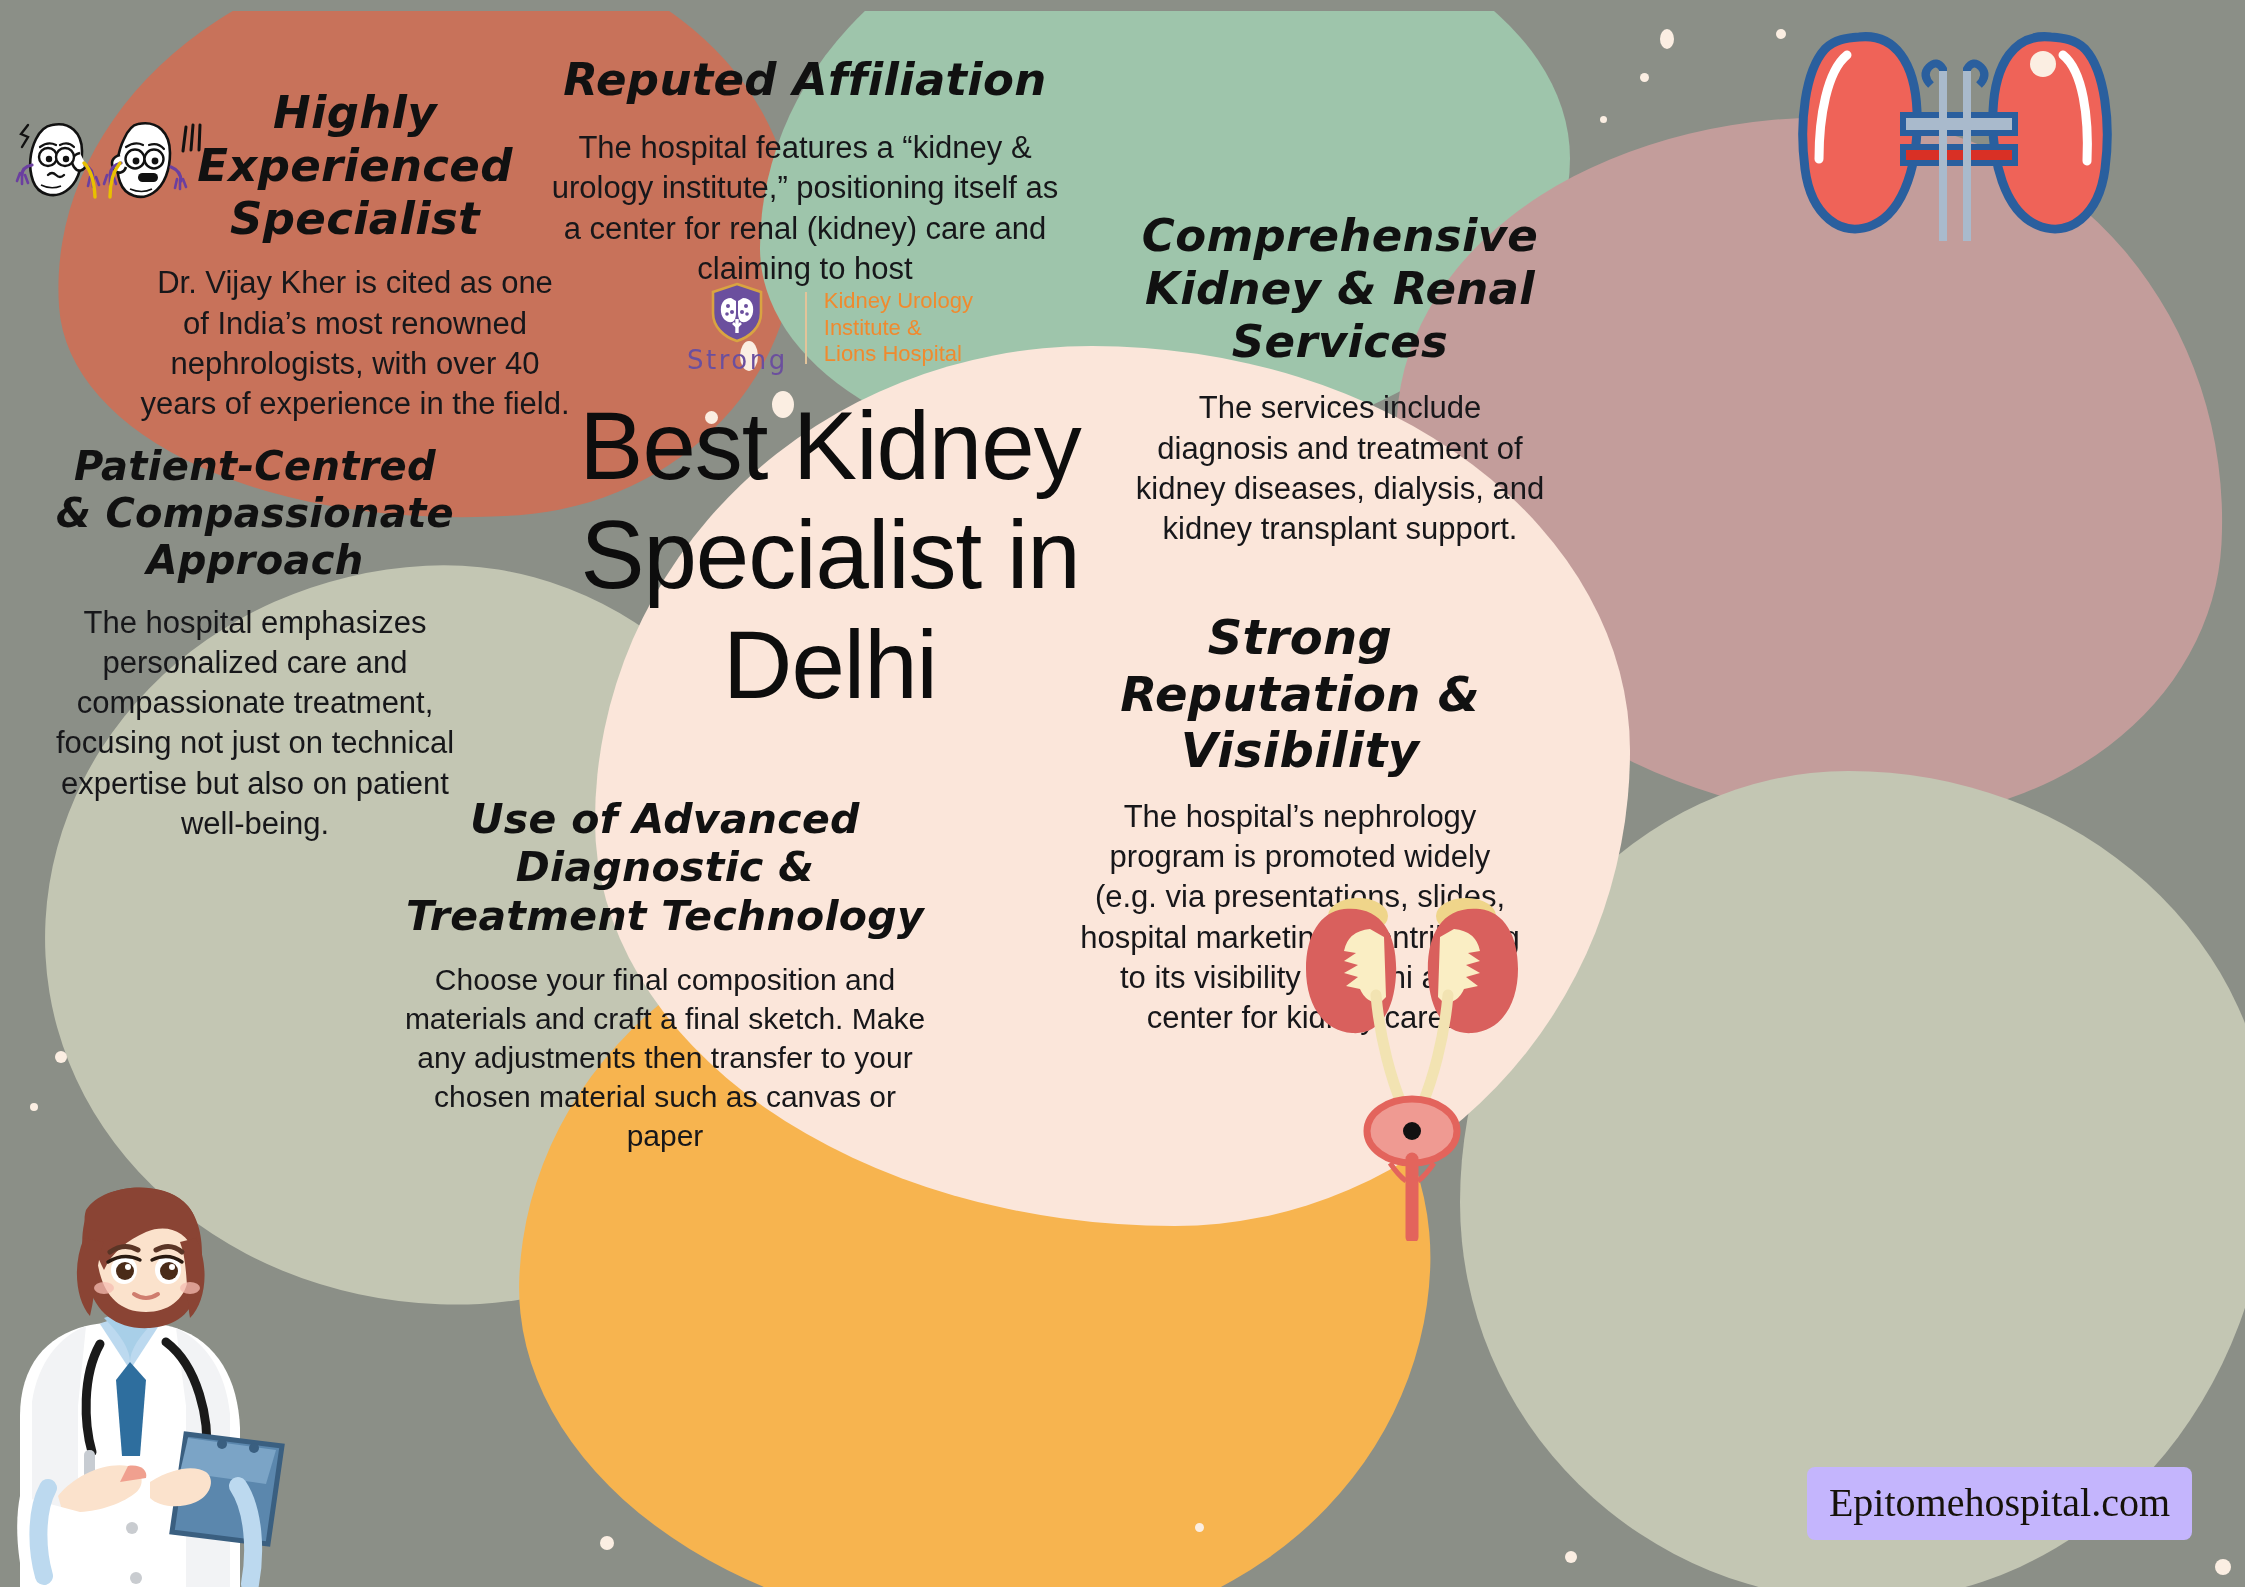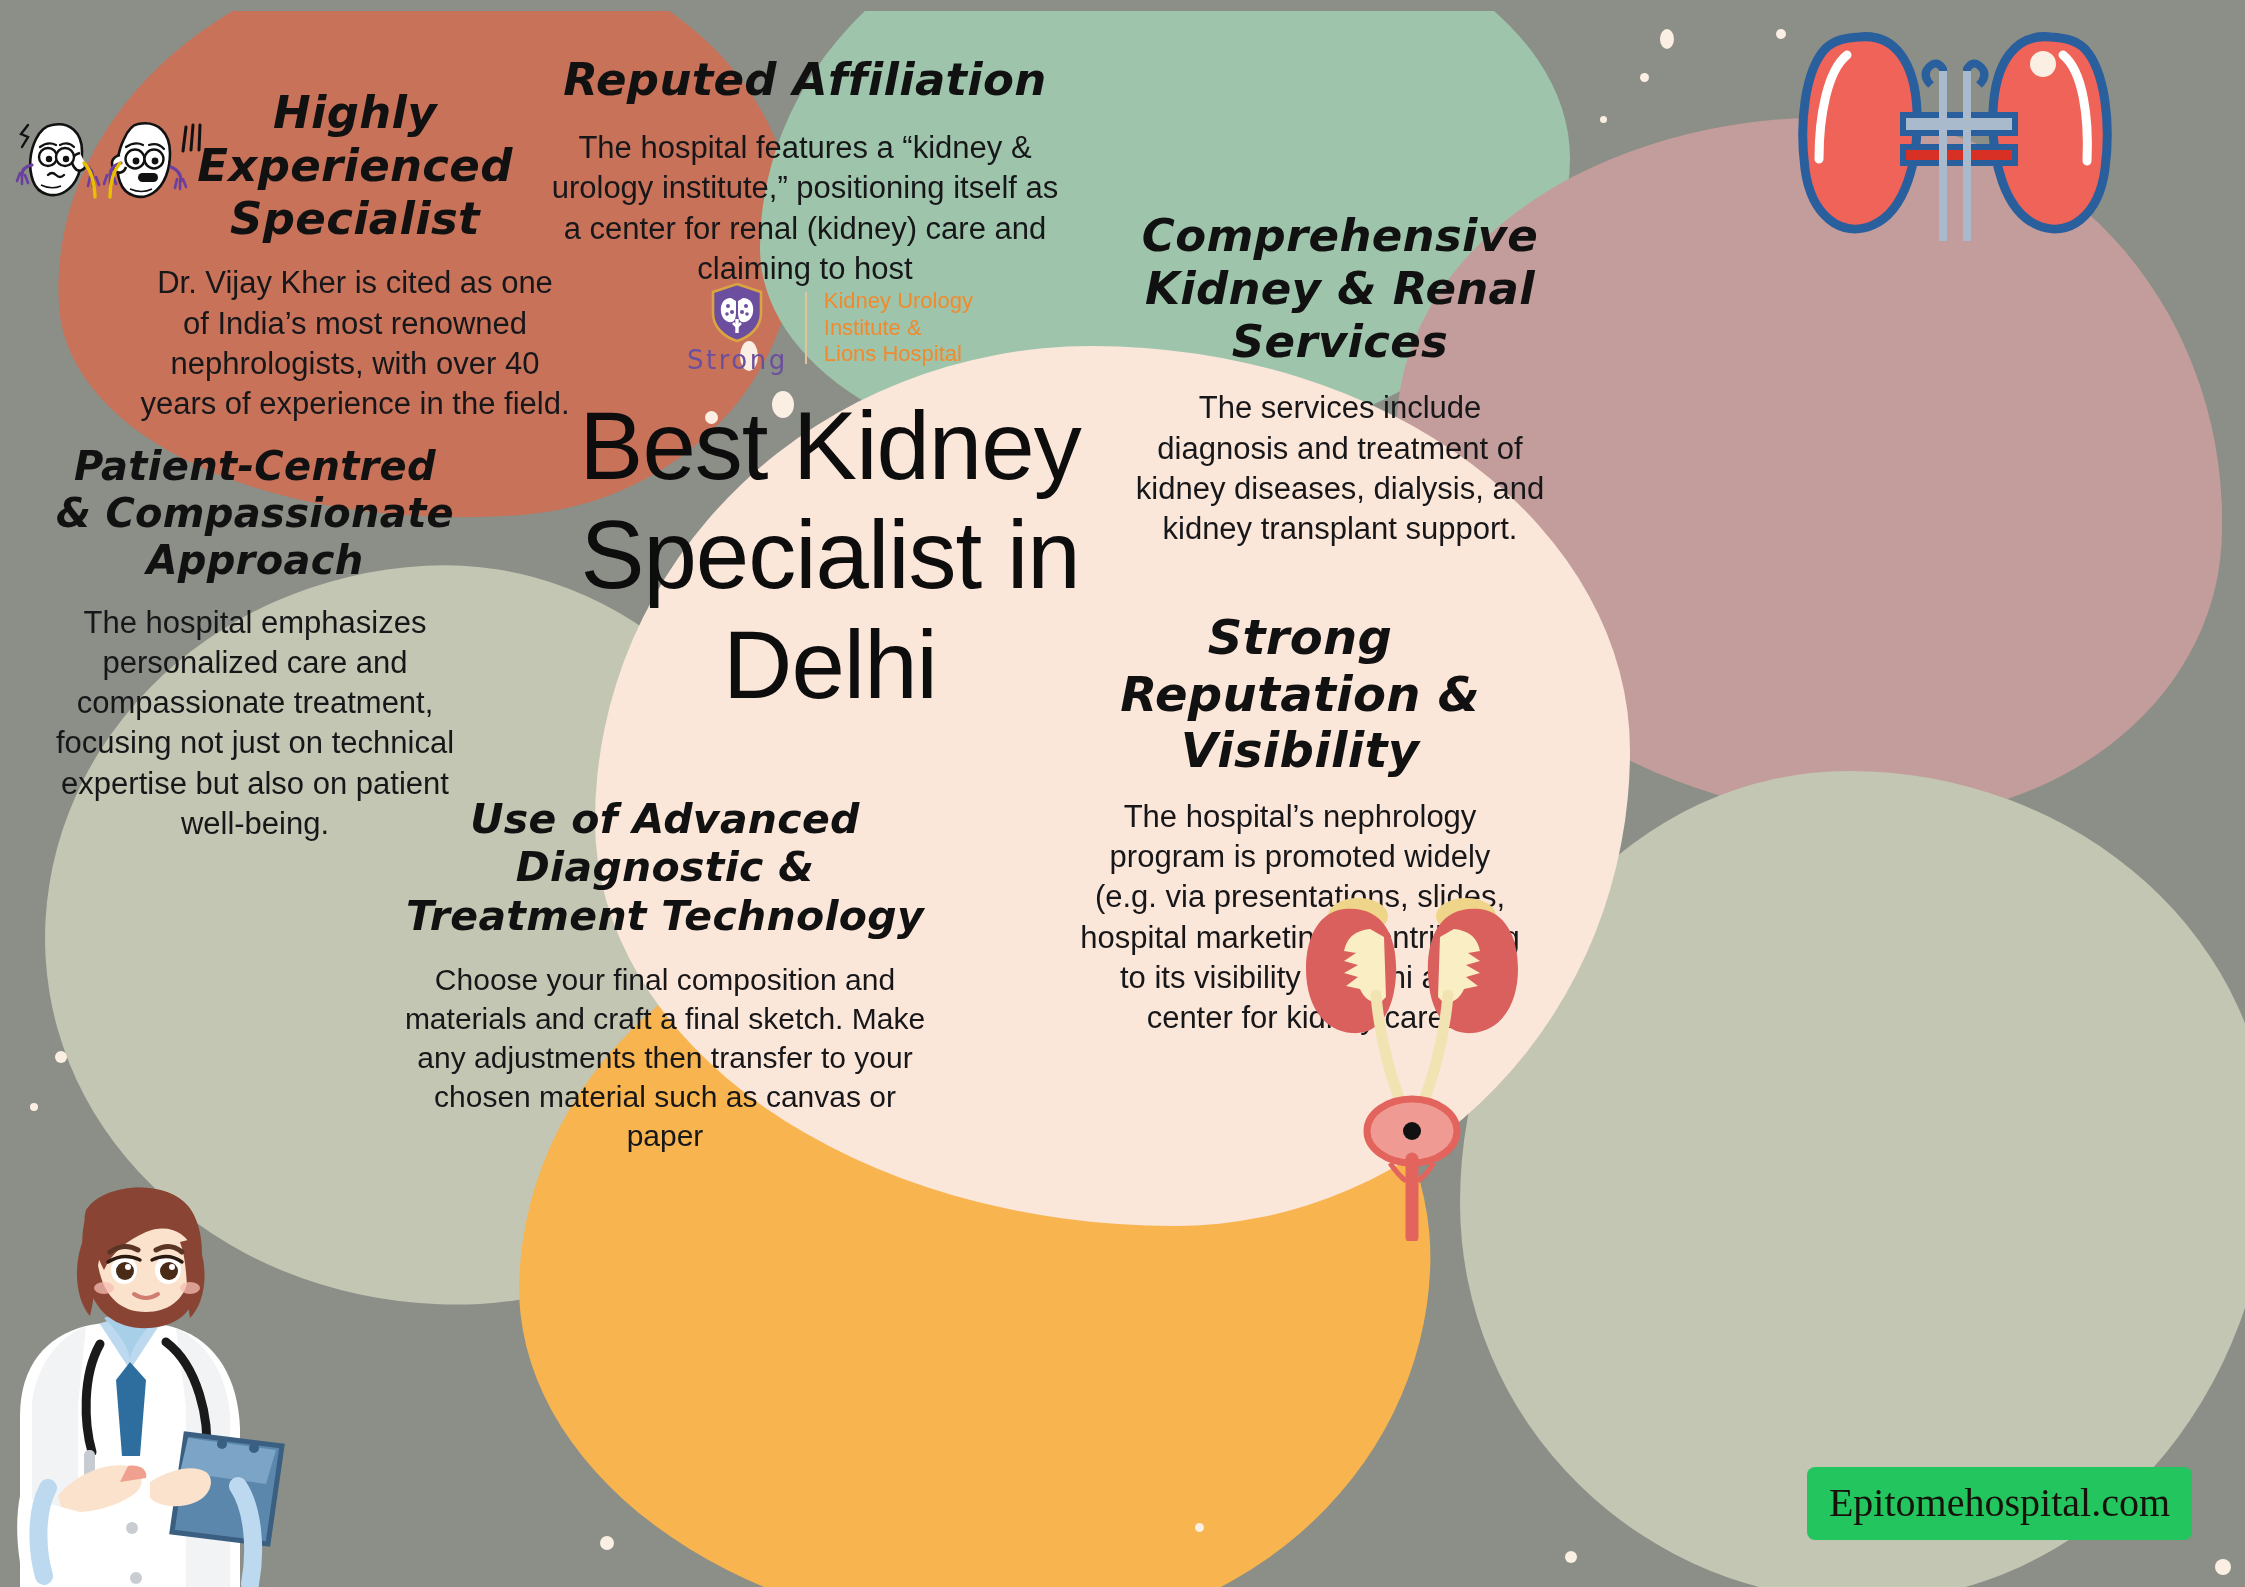--- a/index.html
+++ b/index.html
@@ -121,21 +121,21 @@
   #hero-title{
     font-family:"Liberation Sans", sans-serif;
     font-size:96px;font-weight:400;color:#0d0d0d;
     line-height:1.14;letter-spacing:-1px;
     margin-top:16px;
   }
 
   
   #site-badge{
     position:absolute;right:53px;bottom:58px;z-index:40;
-    background:#22c55e;border-radius:8px;
+    background:#c4b5fd;border-radius:8px;
     padding:12px 22px 14px 22px;
   }
   #site-badge span{
     font-family:"Liberation Serif", serif;
     font-size:40px;color:#16120a;
   }
 
   
   .ill{position:absolute;z-index:25;}
   #ill-kidney-chars{left:8px;top:100px;width:195px;height:125px;}

